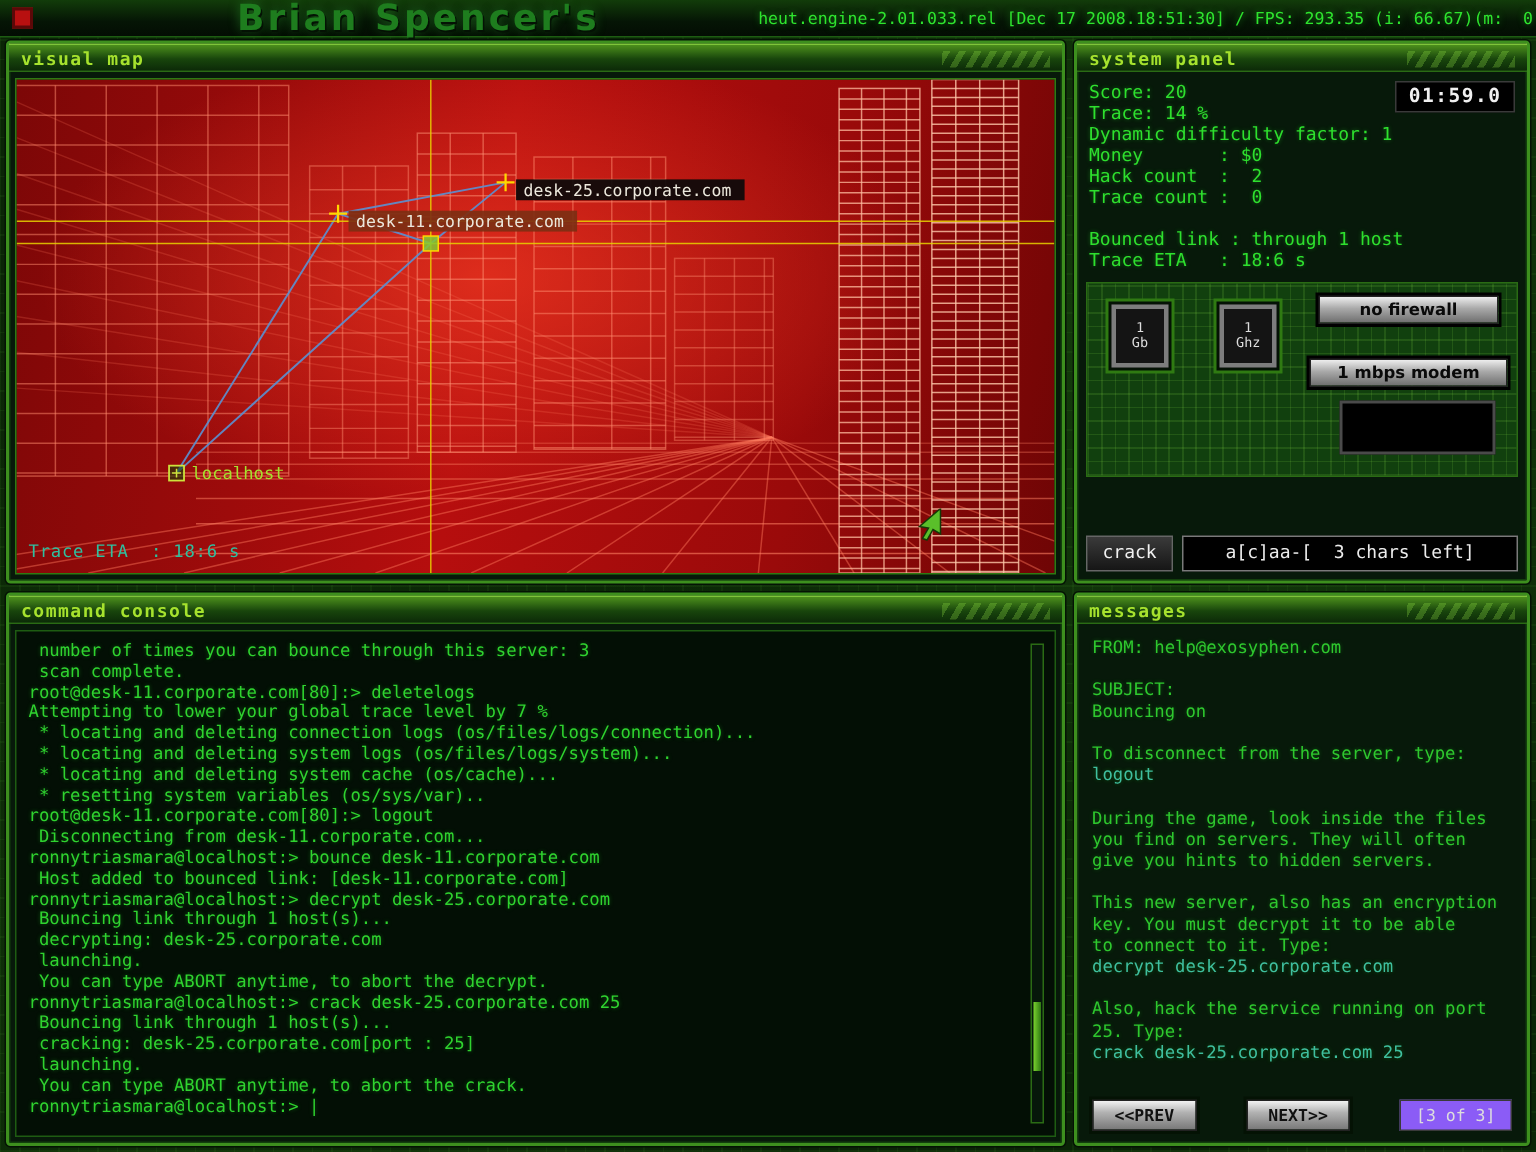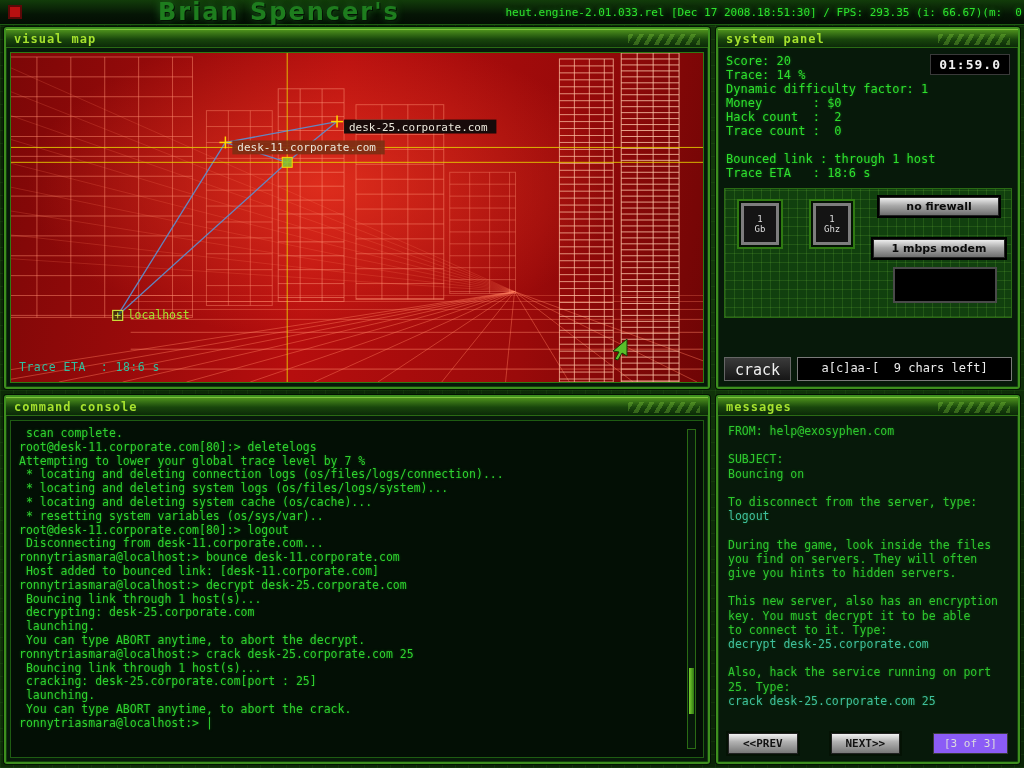--- a/index.html
+++ b/index.html
@@ -62,21 +62,21 @@
   #cpu-chip{left:88px;top:14px;}
   .hw-btn{position:absolute;padding:2px 6px;text-align:center;
     background:linear-gradient(#ededed,#a9a9a9 45%,#6f6f6f);
     border:1px solid #222;box-shadow:0 0 0 2px #000;
     color:#0a0a0a;font-weight:bold;font-size:11px;font-family:"DejaVu Sans",sans-serif;}
   #firewall-indicator{right:12px;top:8px;width:120px;}
   #modem-indicator{right:6px;top:50px;width:132px;}
   .hw-slot{position:absolute;right:14px;top:78px;width:104px;height:36px;background:#000;border:2px solid #4a4a4a;}
   .crack-row{position:absolute;left:6px;right:6px;bottom:6px;height:24px;display:flex;gap:6px;}
   .crack-label{padding:3px 10px;background:linear-gradient(#3a3a3a,#161616);border:1px solid #666;
-    color:#f0f0f0;font-size:15px;}
+    color:#f0f0f0;font-size:12px;}
   .crack-input{flex:1;background:#000;border:1px solid #7a7a7a;color:#ececec;font-size:12px;
     padding:3px 8px;text-align:center;white-space:pre;}
   
   .console-wrap{position:absolute;inset:4px;background:#030f05;border:1px solid #1e5c12;
     padding:6px 22px 6px 8px;overflow:hidden;}
   .cline{font-size:11.5px;line-height:13.8px;color:#2fd32f;white-space:pre;text-shadow:0 0 3px rgba(40,220,40,.35);}
   .sb{position:absolute;right:7px;top:8px;bottom:8px;width:9px;background:#06180a;border:1px solid #2a6b14;}
   .sb-thumb{position:absolute;left:1px;right:1px;bottom:34px;height:46px;
     background:linear-gradient(90deg,#7ad12f,#2f7a12);}
   
@@ -382,32 +382,33 @@
       </div>
       <div class="chip" id="cpu-chip">
         <span>1 Ghz</span>
       </div>
       <div class="hw-btn" id="firewall-indicator">no firewall</div>
       <div class="hw-btn" id="modem-indicator">1 mbps modem</div>
       <div class="hw-slot"></div>
     </div>
     <div class="crack-row">
       <div class="crack-label">crack</div>
-      <div class="crack-input">a[c]aa-[  9 chars left]</div>
+      <div class="crack-input">a[c]aa-[  3 chars left]</div>
     </div>
   </div>
 </div>
 
 <div class="panel" id="console-panel">
   <div class="phead">
     <span>command console</span>
   </div>
   <div class="pbody">
     <div class="console-wrap">
       <div id="console-output">
+          <div class="cline"> number of times you can bounce through this server: 3</div>
           <div class="cline"> scan complete.</div>
           <div class="cline">root@desk-11.corporate.com[80]:&gt; deletelogs</div>
           <div class="cline">Attempting to lower your global trace level by 7 %</div>
           <div class="cline"> * locating and deleting connection logs (os/files/logs/connection)...</div>
           <div class="cline"> * locating and deleting system logs (os/files/logs/system)...</div>
           <div class="cline"> * locating and deleting system cache (os/cache)...</div>
           <div class="cline"> * resetting system variables (os/sys/var)..</div>
           <div class="cline">root@desk-11.corporate.com[80]:&gt; logout</div>
           <div class="cline"> Disconnecting from desk-11.corporate.com...</div>
           <div class="cline">ronnytriasmara@localhost:&gt; bounce desk-11.corporate.com</div>

